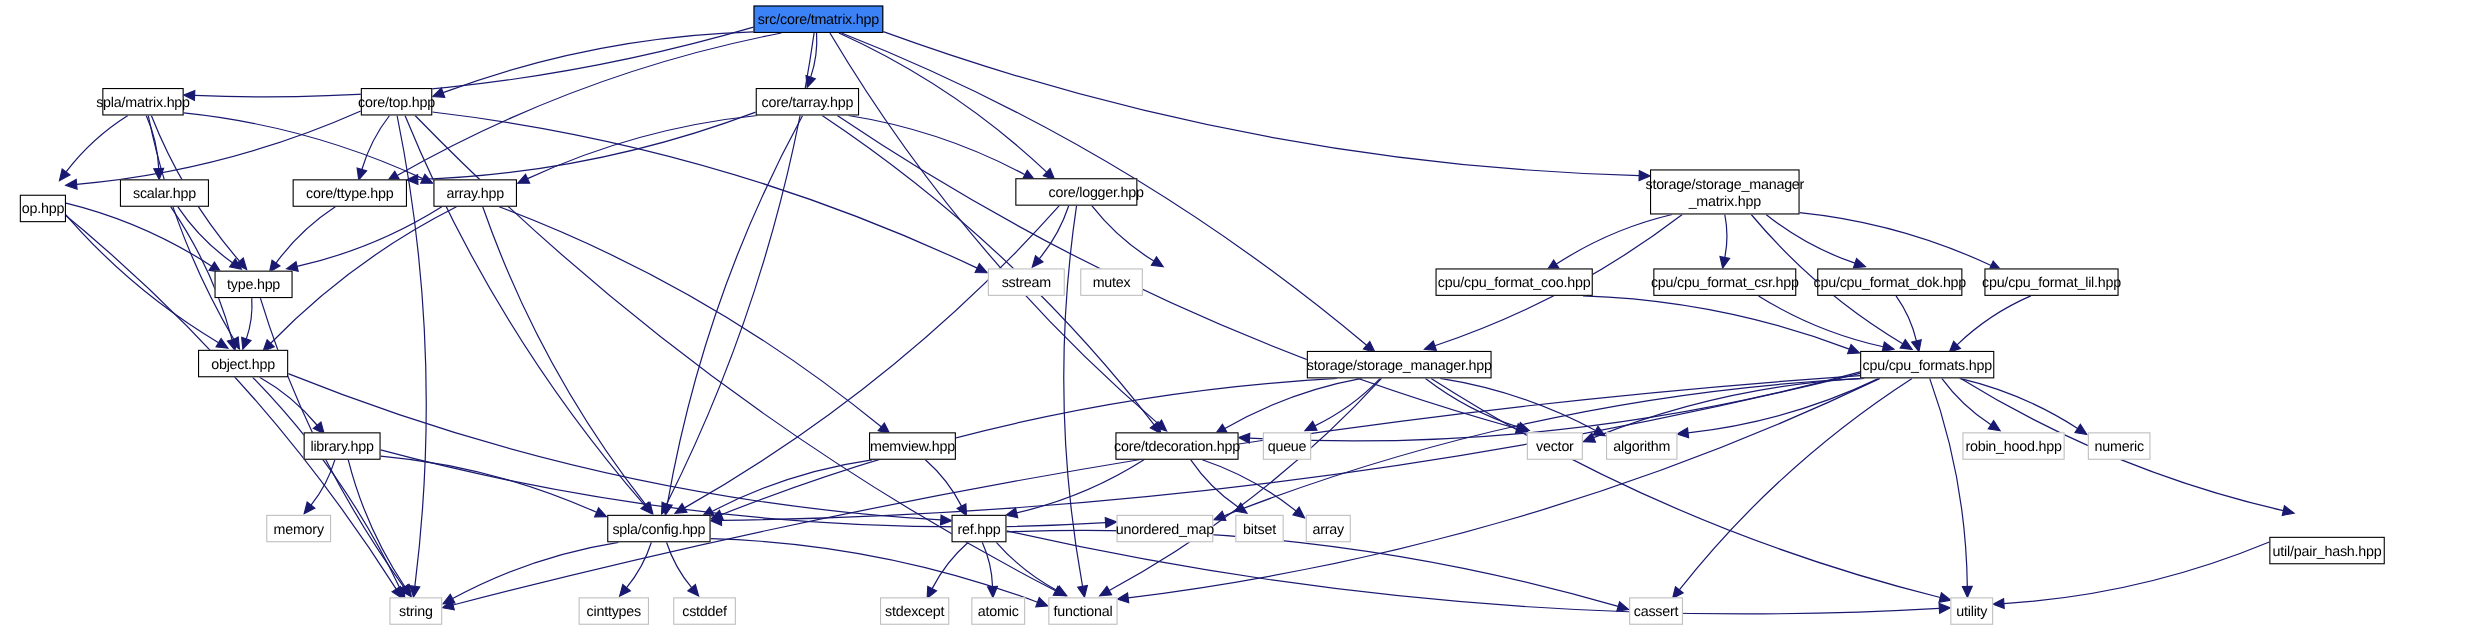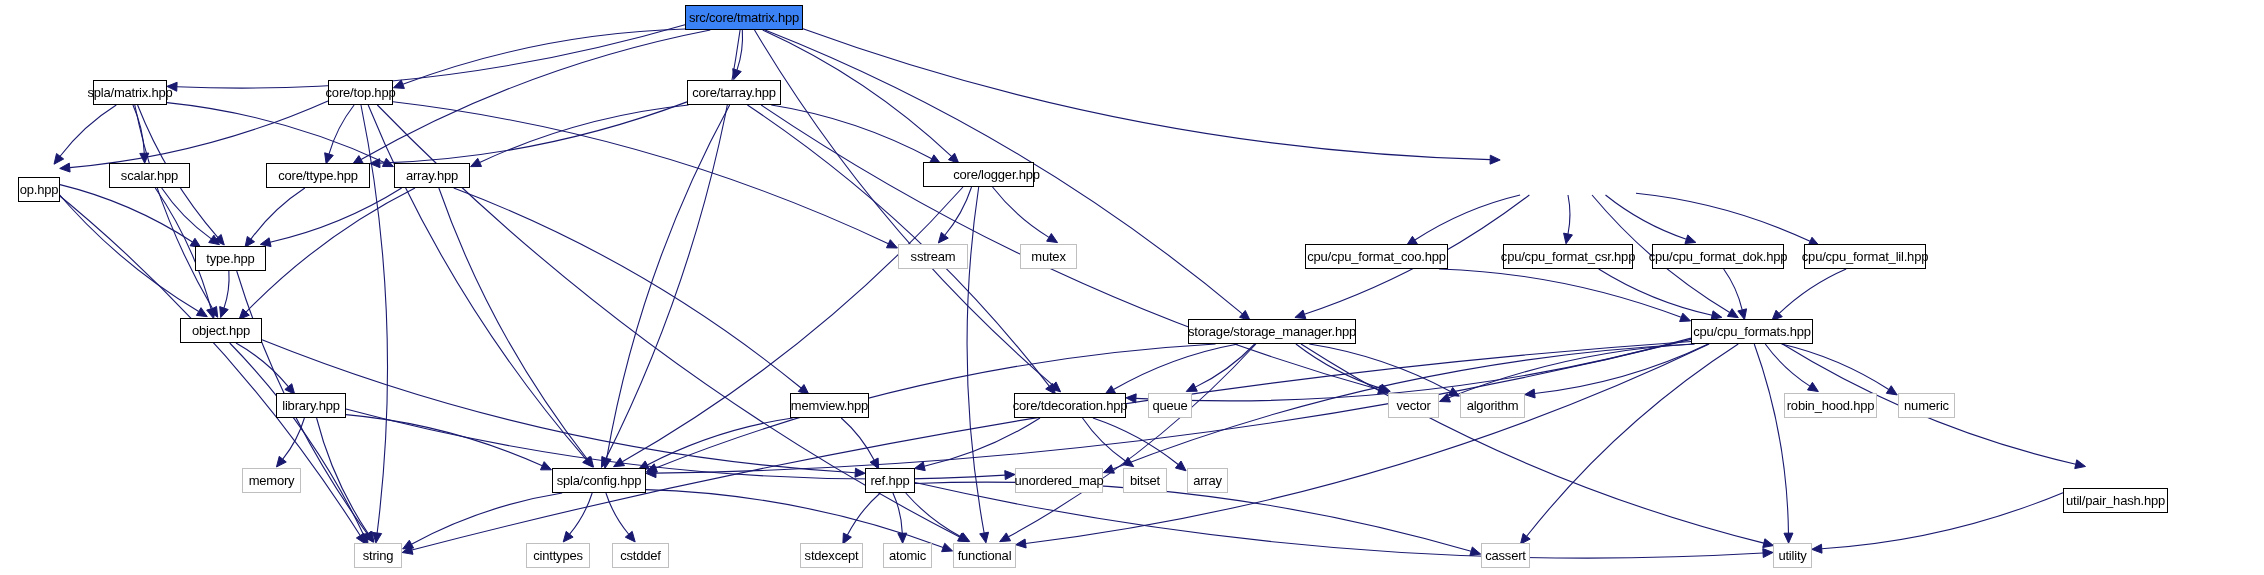--- a/index.html
+++ b/index.html
@@ -213,22 +213,24 @@
 
   <div class="node root" id="n-tmatrix" style="left: 685px; top: 5px; width: 118px; height: 25px; background: #3b82f6;">src/core/tmatrix.hpp</div>
   <div class="node project" id="n-spla_matrix" style="left: 93px; top: 80px; width: 74px; height: 25px;">spla/matrix.hpp</div>
   <div class="node project" id="n-top" style="left: 328px; top: 80px; width: 65px; height: 25px;">core/top.hpp</div>
   <div class="node project" id="n-tarray" style="left: 687px; top: 80px; width: 94px; height: 25px;">core/tarray.hpp</div>
   <div class="node project" id="n-op" style="left: 18px; top: 163px; width: 42px; height: 25px; margin-top: 14px;">op.hpp</div>
   <div class="node project" id="n-scalar" style="left: 109px; top: 163px; width: 81px; height: 25px;">scalar.hpp</div>
   <div class="node project" id="n-ttype" style="left: 266px; top: 163px; width: 104px; height: 25px;">core/ttype.hpp</div>
   <div class="node project" id="n-array_hpp" style="left: 394px; top: 163px; width: 76px; height: 25px;">array.hpp</div>
   <div class="node project" id="n-logger" style="left: 923px; top: 162px; width: 111px; height: 25px; padding-left: 36px;">core/logger.hpp</div>
+  <div class="node project" id="n-sm_matrix" style="left: 1500px; top: 154px; width: 136px; height: 41px;">storage/storage_manager
+_matrix.hpp</div>
   <div class="node system" id="n-sstream" style="left: 898px; top: 244px; width: 70px; height: 25px;">sstream</div>
-  <div class="node system" id="n-mutex" style="left: 1020px; top: 244px; width: 57px; height: 25px;">mutex</div>
+  <div class="node system" id="n-mutex" style="left: 982px; top: 244px; width: 57px; height: 25px;">mutex</div>
   <div class="node project" id="n-type" style="left: 195px; top: 246px; width: 71px; height: 25px;">type.hpp</div>
   <div class="node project" id="n-coo" style="left: 1305px; top: 244px; width: 143px; height: 25px;">cpu/cpu_format_coo.hpp</div>
   <div class="node project" id="n-csr" style="left: 1503px; top: 244px; width: 130px; height: 25px;">cpu/cpu_format_csr.hpp</div>
   <div class="node project" id="n-dok" style="left: 1652px; top: 244px; width: 132px; height: 25px;">cpu/cpu_format_dok.hpp</div>
   <div class="node project" id="n-lil" style="left: 1804px; top: 244px; width: 122px; height: 25px;">cpu/cpu_format_lil.hpp</div>
   <div class="node project" id="n-object" style="left: 180px; top: 318px; width: 82px; height: 25px;">object.hpp</div>
   <div class="node project" id="n-sm" style="left: 1188px; top: 319px; width: 168px; height: 25px;">storage/storage_manager.hpp</div>
   <div class="node project" id="n-formats" style="left: 1691px; top: 319px; width: 122px; height: 25px;">cpu/cpu_formats.hpp</div>
   <div class="node project" id="n-library" style="left: 276px; top: 393px; width: 70px; height: 25px;">library.hpp</div>
   <div class="node project" id="n-memview" style="left: 790px; top: 393px; width: 79px; height: 25px;">memview.hpp</div>

